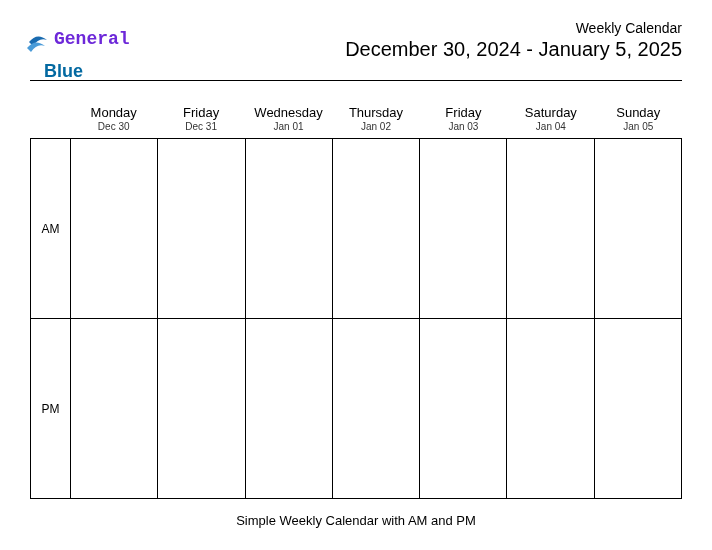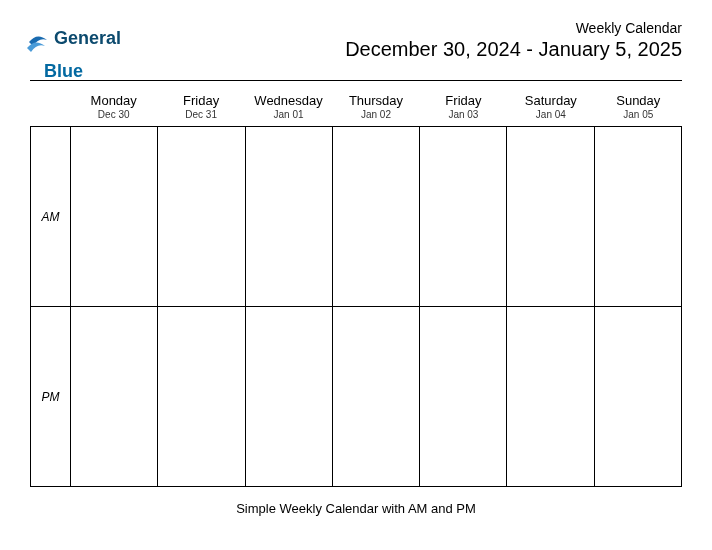--- a/index.html
+++ b/index.html
@@ -17,49 +17,48 @@
       align-items: flex-start;
       margin-bottom: 10px;
     }
     .logo {
       display: flex;
       align-items: flex-start;
       font-weight: bold;
       font-size: 18px;
       padding-top: 8px;
     }
-    .logo-general { color: #0c4a6e; }
+    .logo-general { color: #6d28d9; font-family: Liberation Mono, monospace; }
     .logo-blue { color: #0369a1; position: relative; top: 12px; left: -10px; }
     .logo-swoosh {
       position: relative;
       left: -5px;
       top: 2px;
     }
     .title-block { text-align: right; }
     .title-main { font-size: 14px; font-weight: normal; margin-bottom: 2px; }
     .title-range { font-size: 20px; font-weight: normal; }
 
     .calendar-wrap {
       border-top: 1px solid #000;
-      padding-top: 12px;
+      padding-top: 24px;
     }
     .day-headers {
       display: grid;
       grid-template-columns: 40px repeat(7, 1fr);
       text-align: center;
       margin-bottom: 6px;
     }
     .day-col {}
     .day-name { font-size: 13px; font-weight: normal; }
     .day-date { font-size: 10px; color: #333; margin-top: 1px; }
 
     table.grid {
       width: 100%;
       border-collapse: collapse;
-      font-style: italic;
     }
     table.grid td, table.grid th {
       border: 1px solid #000;
     }
     td.row-label {
       width: 40px;
       text-align: center;
       font-size: 12px;
       vertical-align: middle;
       border-left: none;

